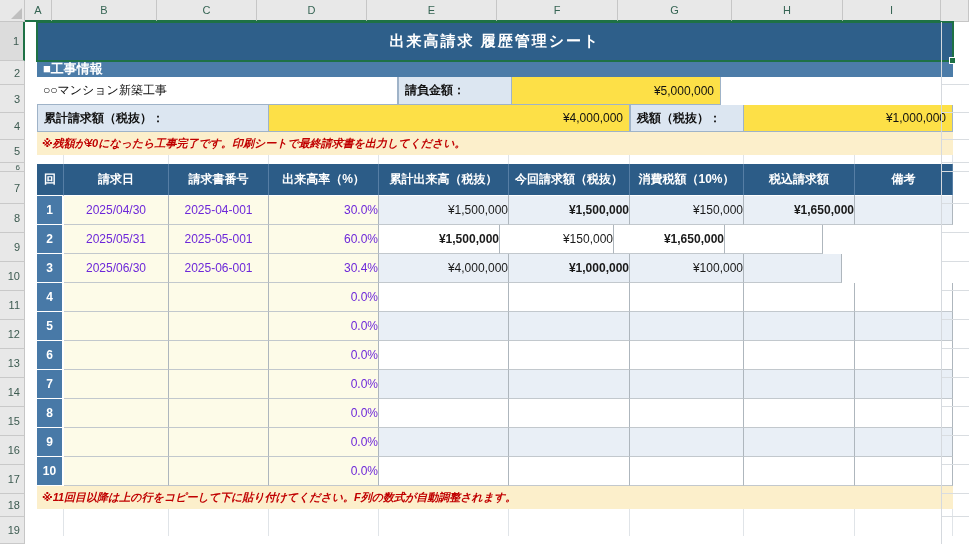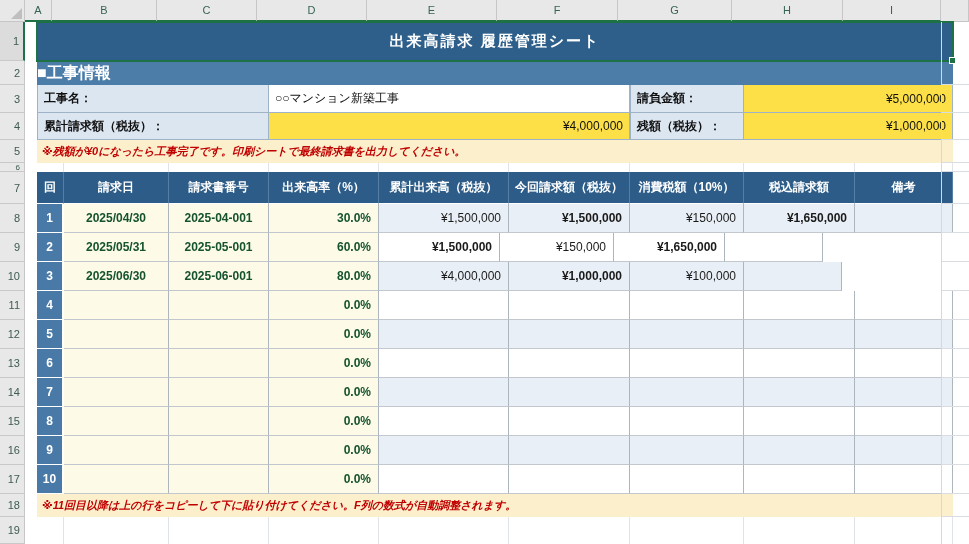--- a/index.html
+++ b/index.html
@@ -32,22 +32,22 @@
   .content { position: absolute; left: 25px; top: 22px; width: 916px; margin-left: 12px; }
   .row { display: flex; }
 
   .title-row { position: relative; height: 39px; background: #2E5F8A;
                outline: 2px solid #1E7145; outline-offset: -1px;
                display: flex; align-items: center; justify-content: center; }
   .title-text { color: #fff; font-size: 15px; font-weight: bold; letter-spacing: 2px; }
   .fill-handle { position: absolute; right: -3px; bottom: -3px; width: 7px; height: 7px;
                  background: #1E7145; border: 1px solid #fff; z-index: 5; }
 
-  .section-bar { height: 24px; background: #4C7CA8; color: #fff; font-size: 16px; font-weight: bold;
-                 display: flex; align-items: center; }
+  .section-bar { height: 16px; background: #4C7CA8; color: #fff; font-size: 13px; font-weight: bold;
+                 display: flex; align-items: center; padding-left: 6px; }
 
   .info-row .cell { font-size: 12px; display: flex; align-items: center;
                     border-right: 1px solid #9FB3C8; border-bottom: 1px solid #9FB3C8; padding: 0 6px; }
   .info-row .lab { background: #DCE6F1; font-weight: bold; color: #111; border-left: 1px solid #9FB3C8; }
   .info-row .val-l { background: #fff; justify-content: flex-start; color: #111; }
   .info-row .val-r { background: #fde047; justify-content: flex-end; color: #111; }
   .h28 { height: 28px; } .h27 { height: 27px; }
 
   .note-row { height: 23px; background: #FCEFCB; color: #C00000; font-size: 11px;
               font-style: italic; font-weight: bold; display: flex; align-items: center; padding-left: 5px; }
@@ -58,25 +58,25 @@
   .thead-row { height: 32px; }
   .th { background: #2C5C87; color: #fff; font-size: 12px; font-weight: bold;
         display: flex; align-items: center; justify-content: center;
         border-right: 1px solid #567EA5; border-bottom: 1px solid #fff; }
 
   .trow { height: 29px; }
   .tc { font-size: 12px; display: flex; align-items: center;
         border-right: 1px solid #AEB6BD; border-bottom: 1px solid #C2C8CD; }
   .tc.no { background: #4879A7; color: #fff; font-weight: bold; justify-content: center;
            border-right: 2px solid #fff; border-bottom: 1px solid #fff; }
-  .tc.in { background: #FDFBE8; color: #14532d; font-weight: bold; }
+  .tc.in { background: #FDFBE8; color: #6d28d9; }
   .tc.val { background: #fff; color: #1A1A1A; }
   .trow.banded .tc.val { background: #E9EFF6; }
   .ctr { justify-content: center; }
-  .rt { justify-content: flex-end; padding-right: 7px; }
+  .rt { justify-content: flex-end; }
   .bold { font-weight: bold; }
 
   
   .sliver { position: absolute; left: 941px; top: 22px; width: 28px; height: 522px;
             border-left: 1px solid #D5D9DE; }
   .sliver div { border-bottom: 1px solid #D9DDE1; }
 </style>
 </head>
 <body>
 
@@ -122,21 +122,20 @@
   <div class="content">
 
     <div class="title-row">
       <span class="title-text">出来高請求 履歴管理シート</span>
       <div class="fill-handle"></div>
     </div>
 
     <div class="section-bar">■工事情報</div>
 
     <div class="row info-row h28">
-      <div class="cell lab wABC h28">工事名：</div>
       <div class="cell val-l wDEF h28">○○マンション新築工事</div>
       <div class="cell lab wG h28">請負金額：</div>
       <div class="cell val-r wHI h28">¥5,000,000</div>
     </div>
 
     <div class="row info-row h27">
       <div class="cell lab wABC h27">累計請求額（税抜）：</div>
       <div class="cell val-r wDEF h27">¥4,000,000</div>
       <div class="cell lab wG h27">残額（税抜）：</div>
       <div class="cell val-r wHI h27">¥1,000,000</div>
@@ -186,21 +185,21 @@
       <div class="tc in rt wD">60.0%</div>
       <div class="tc val rt bold wF">¥1,500,000</div>
       <div class="tc val rt wG">¥150,000</div>
       <div class="tc val rt bold wH">¥1,650,000</div>
       <div class="tc val wI"></div>
     </div>
     <div class="row trow banded">
       <div class="tc no wA">3</div>
       <div class="tc in ctr wB">2025/06/30</div>
       <div class="tc in ctr wC">2025-06-001</div>
-      <div class="tc in rt wD">80.0%</div>
+      <div class="tc in rt wD">30.4%</div>
       <div class="tc val rt wE">¥4,000,000</div>
       <div class="tc val rt bold wF">¥1,000,000</div>
       <div class="tc val rt wG">¥100,000</div>
       <div class="tc val wI"></div>
     </div>
     <div class="row trow">
       <div class="tc no wA">4</div>
       <div class="tc in ctr wB"></div>
       <div class="tc in ctr wC"></div>
       <div class="tc in rt wD">0.0%</div>

